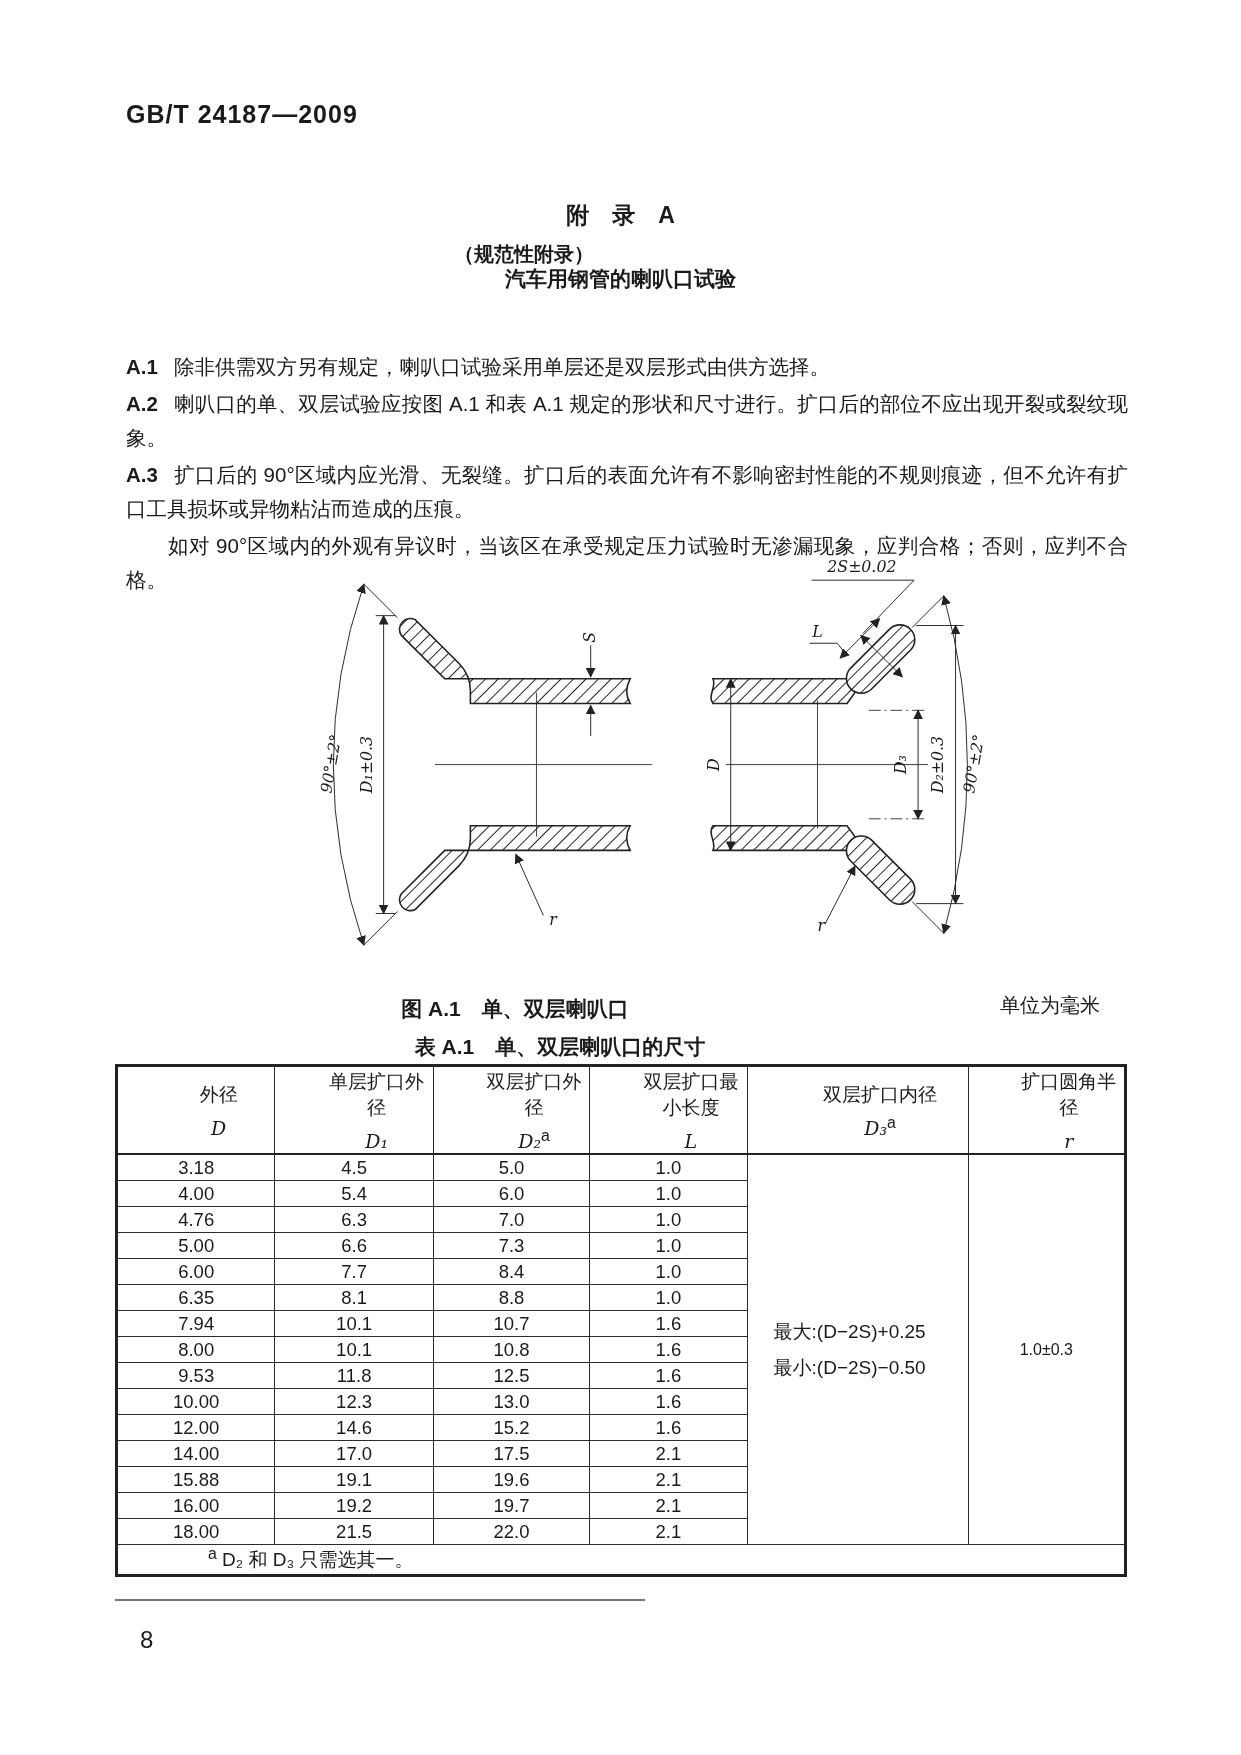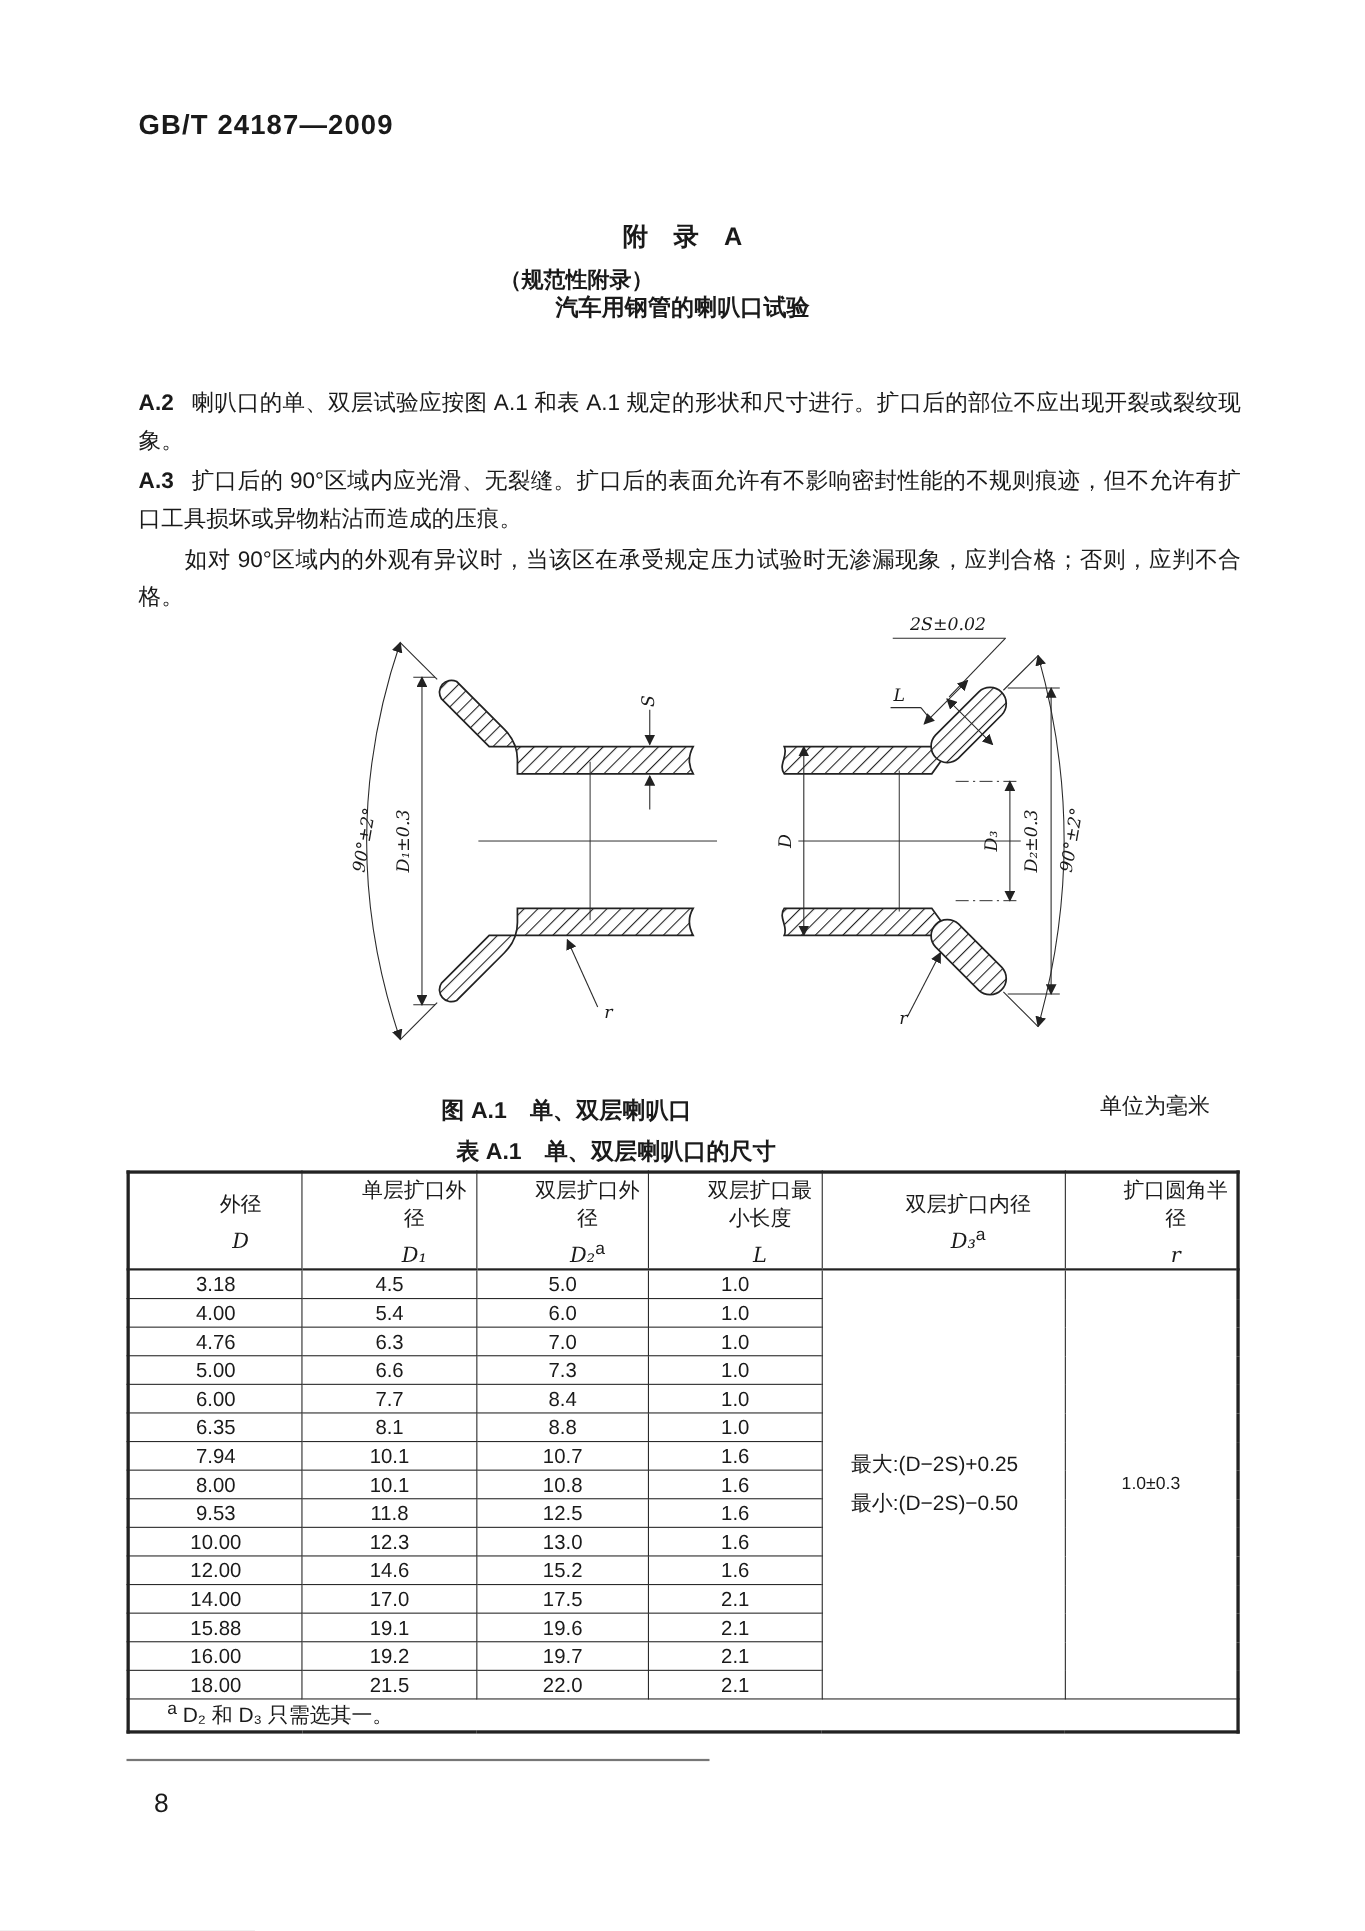--- a/index.html
+++ b/index.html
@@ -29,41 +29,42 @@
     border:1px solid #2b2b2b;text-align:center;vertical-align:middle;padding:0;
   }
   table.size-table thead th{border-bottom:2px solid #222;height:78px;font-weight:normal;font-size:19px;padding-left:45px;}
   table.size-table thead .h1{margin-top:2px;}
   table.size-table thead .h2{margin-top:6px;}
   .sym{font-family:"DejaVu Serif","Liberation Serif",serif;font-style:italic;font-size:19px;}
   table.size-table tbody td{height:25px;}
   td.merged{vertical-align:middle;}
   td.merged .eq-line{ text-align:left;padding-left:26px;line-height:36px;font-size:19px;}
   td.merged.center{text-align:center;font-size:16px;}
-  tr.footnote-row td{height:42px;text-align:left;padding-left:34px;font-size:19px;border-top:1.5px solid #222;}
+  tr.footnote-row td{height:42px;text-align:left;padding-left:90px;font-size:19px;border-top:1.5px solid #222;}
   .page-number{position:absolute;left:140px;top:1626px;font-size:24px;}
   .artifact-line{position:absolute;left:115px;top:1599px;width:530px;height:2px;background:#4a4a4a;opacity:.75;}
   .hatched{stroke:#222;stroke-width:1.6;fill:url(#hatch);}
   .thin{stroke:#2b2b2b;stroke-width:1;fill:none;}
   .cl{stroke:#2b2b2b;stroke-width:.9;fill:none;}
   .dd{stroke:#2b2b2b;stroke-width:.9;fill:none;stroke-dasharray:12 4 2 4;}
   text.dim{font-family:"DejaVu Serif","Liberation Serif",serif;font-style:italic;font-size:16px;fill:#1a1a1a;stroke:none;}
 </style>
 </head>
 <body>
 
 <div class="page">
 
   <div class="doc-number">GB/T 24187—2009</div>
 
   <div class="apx-title-1">附　录　A</div>
   <div class="apx-title-2">（规范性附录）</div>
   <div class="apx-title-3">汽车用钢管的喇叭口试验</div>
 
   <div class="paras">
+    <p><b class="plabel">A.1</b><span>除非供需双方另有规定，喇叭口试验采用单层还是双层形式由供方选择。</span></p>
     <p><b class="plabel">A.2</b><span>喇叭口的单、双层试验应按图 A.1 和表 A.1 规定的形状和尺寸进行。扩口后的部位不应出现开裂或裂纹现象。</span></p>
     <p><b class="plabel">A.3</b><span>扩口后的 90°区域内应光滑、无裂缝。扩口后的表面允许有不影响密封性能的不规则痕迹，但不允许有扩口工具损坏或异物粘沾而造成的压痕。</span></p>
     <p class="indent"><span>如对 90°区域内的外观有异议时，当该区在承受规定压力试验时无渗漏现象，应判合格；否则，应判不合格。</span></p>
   </div>
 
   <div class="figure-wrap">
     <svg width="710" height="435" viewBox="0 0 720 440" xmlns="http://www.w3.org/2000/svg">
       <defs>
         <pattern id="hatch" patternUnits="userSpaceOnUse" width="9" height="9" patternTransform="rotate(45)">
           <rect width="9" height="9" fill="#ffffff"></rect>

